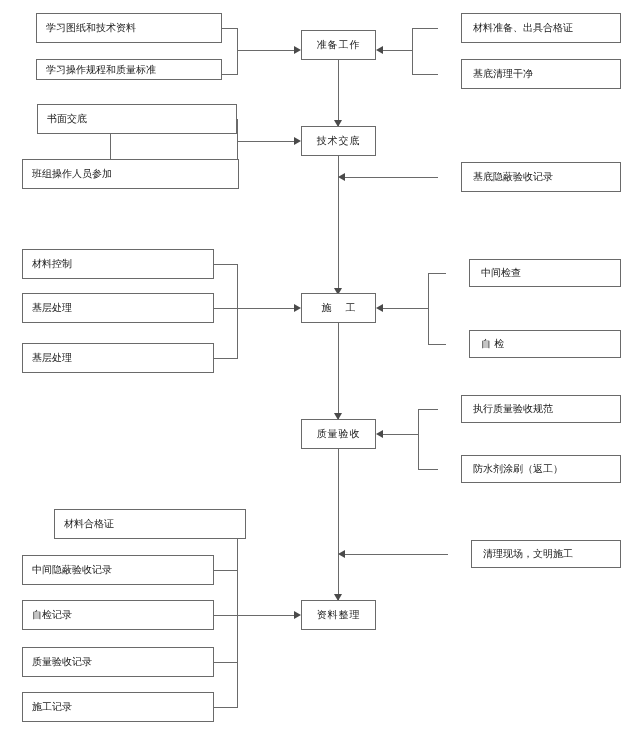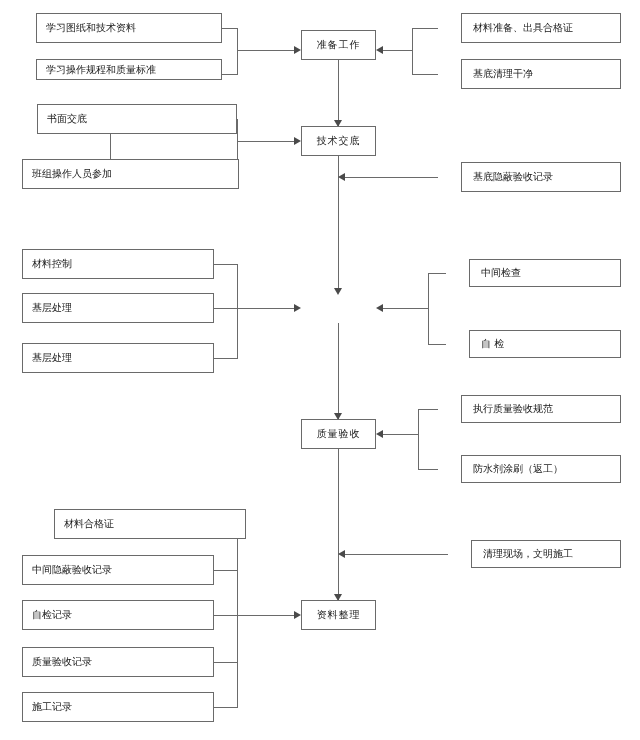--- a/index.html
+++ b/index.html
@@ -115,20 +115,21 @@
   <div class="node left" style="left:22px;top:249px;width:192px;height:30px;">材料控制</div>
   <div class="node left" style="left:22px;top:293px;width:192px;height:30px;">基层处理</div>
   <div class="node left" style="left:22px;top:343px;width:192px;height:30px;">基层处理</div>
 
   <div class="h" style="left:214px;top:264px;width:24px;"></div>
   <div class="h" style="left:214px;top:358px;width:24px;"></div>
   <div class="v" style="left:237px;top:264px;height:95px;"></div>
   <div class="h" style="left:214px;top:308px;width:80px;"></div>
   <div class="arrow right" style="left:294px;top:304px;"></div>
 
+  <div class="node center sp2" style="left:301px;top:293px;width:75px;height:30px;">施 工</div>
 
   <div class="node right" style="left:446px;top:259px;width:152px;height:28px;">中间检查</div>
   <div class="node right" style="left:446px;top:330px;width:152px;height:28px;">自  检</div>
 
   <div class="h" style="left:428px;top:273px;width:18px;"></div>
   <div class="h" style="left:428px;top:344px;width:18px;"></div>
   <div class="v" style="left:428px;top:273px;height:71px;"></div>
   <div class="h" style="left:383px;top:308px;width:45px;"></div>
   <div class="arrow left" style="left:376px;top:304px;"></div>
 

